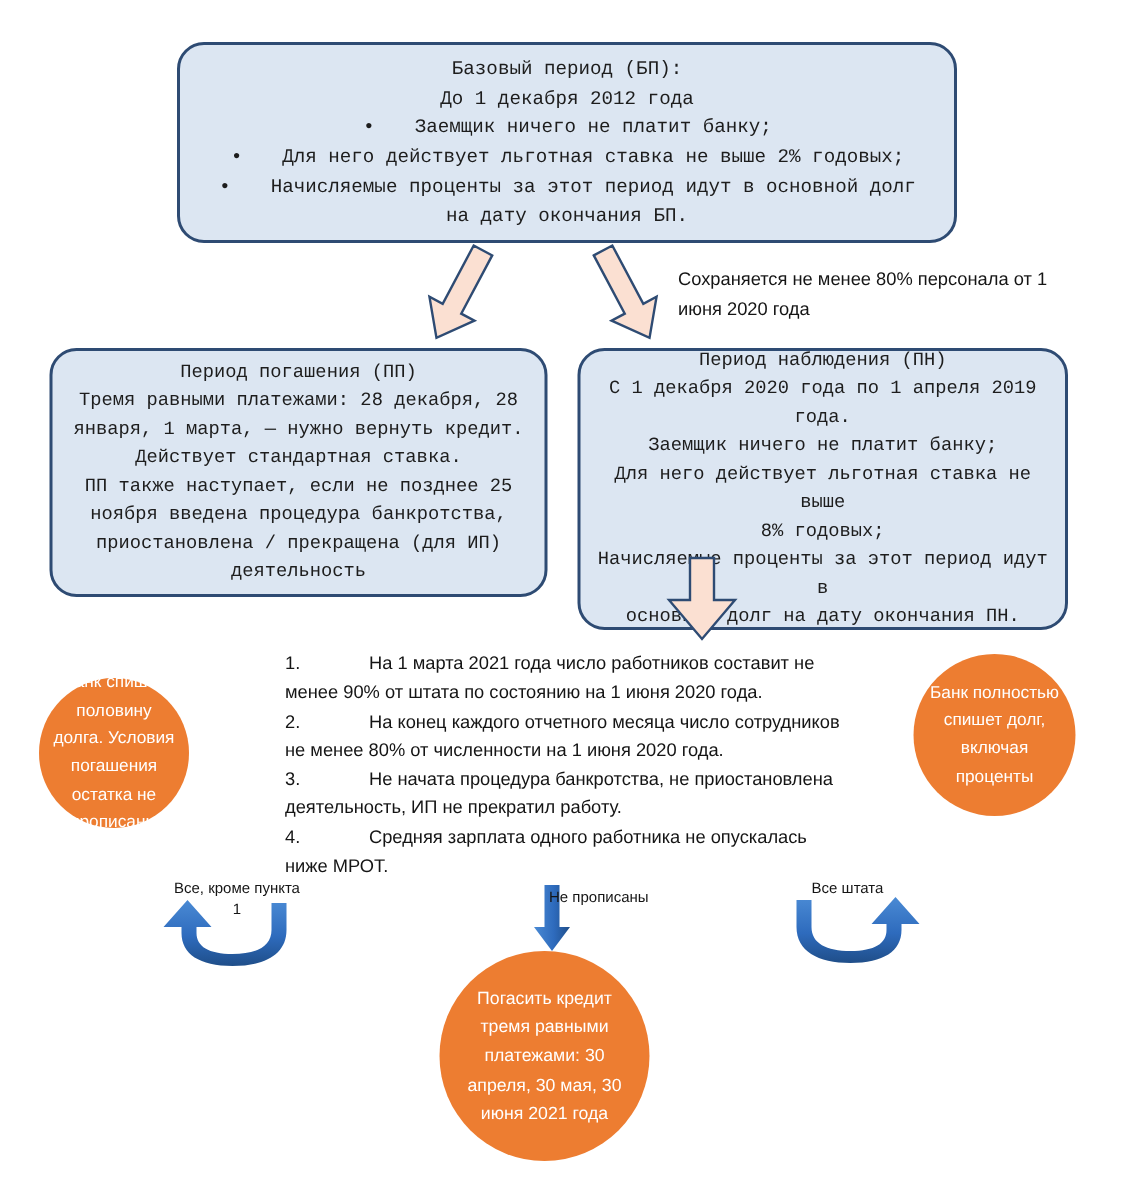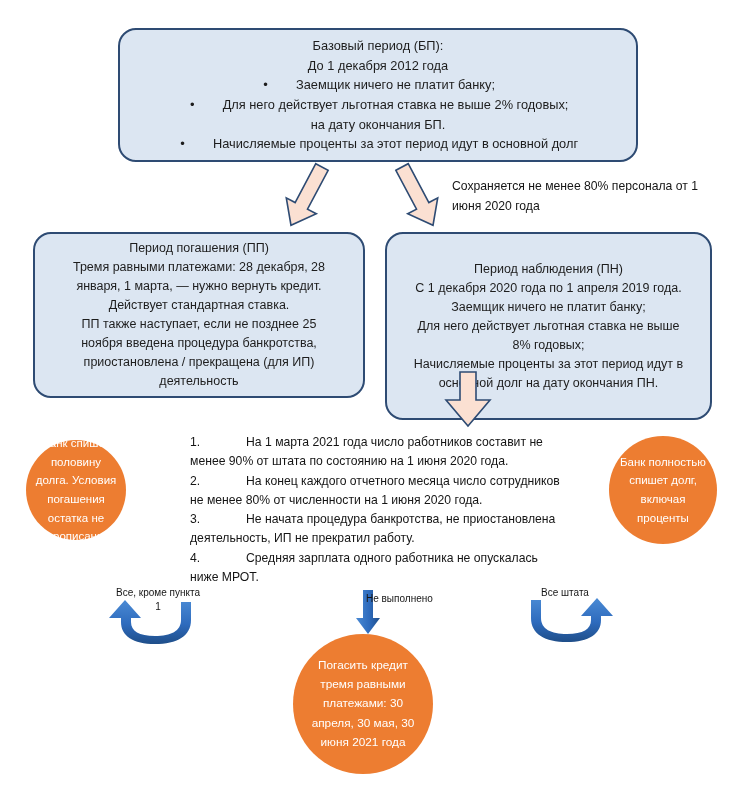--- a/index.html
+++ b/index.html
@@ -31,20 +31,21 @@
     border-radius: 18px;
     display: flex;
     flex-direction: column;
     align-items: center;
     justify-content: center;
     text-align: center;
     font-size: 12.5px;
     line-height: 1.52;
     color: #1d1d1d;
     padding: 6px 10px;
+    font-family: Liberation Mono, monospace;
   }
   .box .line { display: block; width: 100%; }
 
   #box-base {
     left: 118px; top: 28px;
     width: 520px; height: 134px;
     font-size: 12.8px;
   }
   #box-pp {
     left: 33px; top: 232px;
@@ -98,21 +99,21 @@
     display: flex;
     align-items: center;
     justify-content: center;
     text-align: center;
     color: #ffffff;
     font-size: 11.5px;
     line-height: 1.62;
     padding: 8px;
     box-sizing: border-box;
   }
-  #circle-left   { left: 26px;  top: 440px; width: 100px; height: 100px; }
+  #circle-left   { left: 26px;  top: 452px; width: 100px; height: 100px; }
   #circle-right  { left: 609px; top: 436px; width: 108px; height: 108px; }
   #circle-bottom { left: 293px; top: 634px; width: 140px; height: 140px; font-size: 11.8px; }
 
   
   #numbered-list {
     position: absolute;
     left: 190px; top: 433px;
     width: 370px;
     font-size: 12.2px;
     line-height: 1.58;
@@ -143,22 +144,22 @@
 </head>
 <body>
 
 <div id="canvas">
 
   <div class="box" id="box-base">
     <span class="line">Базовый период (БП):</span>
     <span class="line">До 1 декабря 2012 года</span>
     <span class="line bullet-row b1"><span class="dot">•</span><span>Заемщик ничего не платит банку;</span></span>
     <span class="line bullet-row b2"><span class="dot">•</span><span>Для него действует льготная ставка не выше 2% годовых;</span></span>
+    <span class="line bullet-row b3"><span class="dot">•</span><span>Начисляемые проценты за этот период идут в основной долг</span></span>
     <span class="line">на дату окончания БП.</span>
-    <span class="line bullet-row b3"><span class="dot">•</span><span>Начисляемые проценты за этот период идут в основной долг</span></span>
   </div>
 
   <div class="note" id="note-right">Сохраняется не менее  80% персонала от 1 июня 2020 года</div>
 
   <div class="blockarrow" id="arrow-diag-left">
     <svg width="40" height="68" viewBox="0 0 40 68">
       <g transform="rotate(28 20 34)">
         <polygon points="13,0 27,0 27,44 37,44 20,66 3,44 13,44" fill="#fbe0d2" stroke="#2e4b73" stroke-width="1.6" stroke-linejoin="miter"></polygon>
       </g>
     </svg>
@@ -246,15 +247,15 @@
           <stop offset="55%" stop-color="#2e6bbd"></stop>
           <stop offset="100%" stop-color="#1f4e89"></stop>
         </linearGradient>
       </defs>
       <polygon points="8,0 18,0 18,28 25,28 13,44 1,28 8,28" fill="url(#gradDown)"></polygon>
     </svg>
   </div>
 
   <div class="curve-label" id="label-left">Все, кроме пункта 1</div>
   <div class="curve-label" id="label-right">Все штата</div>
-  <div class="curve-label" id="label-mid">Не выполнено</div>
+  <div class="curve-label" id="label-mid">Не прописаны</div>
 
 </div>
 
 </body></html>

